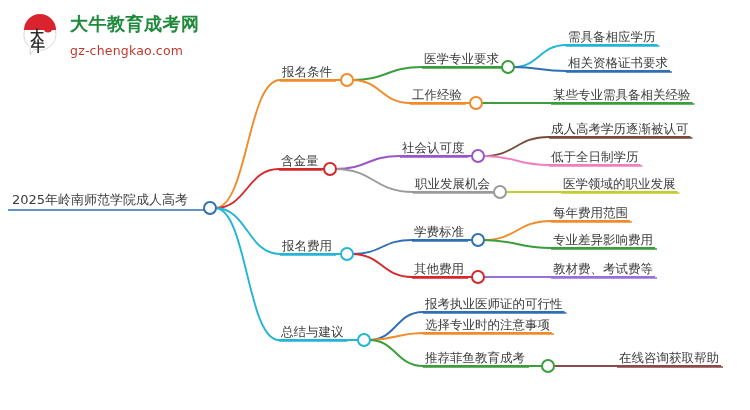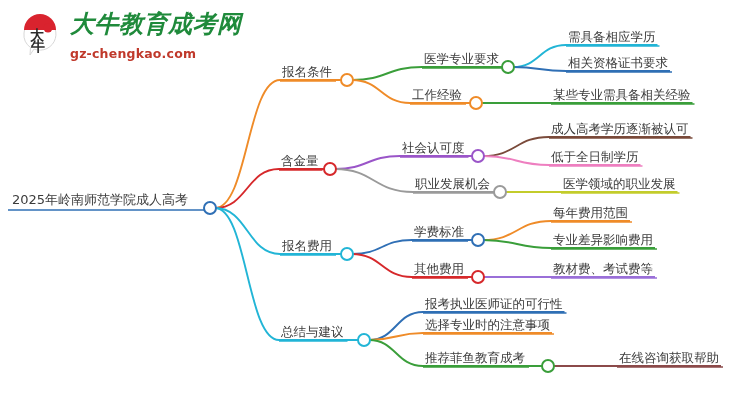--- a/index.html
+++ b/index.html
@@ -37,30 +37,29 @@
     height: 44px;
     flex: 0 0 44px;
   }
   .logo-text-wrap {
     display: flex;
     flex-direction: column;
     justify-content: center;
     line-height: 1;
   }
   .logo-title {
-    font-size: 24px;
+    font-size: 18px;
     font-weight: bold;
     color: #1f8a3b;
     letter-spacing: 0.5px;
     white-space: nowrap;
-    font-style: italic;
   }
   .logo-sub {
     font-size: 12.5px;
-    font-weight: bold;
+    font-weight: normal;
     color: #c0392b;
     letter-spacing: 0.2px;
     margin-top: 12px;
     white-space: nowrap;
     font-family: "DejaVu Sans", "Liberation Sans", sans-serif;
   }
   
   #map {
     position: absolute;
     left: 0;

